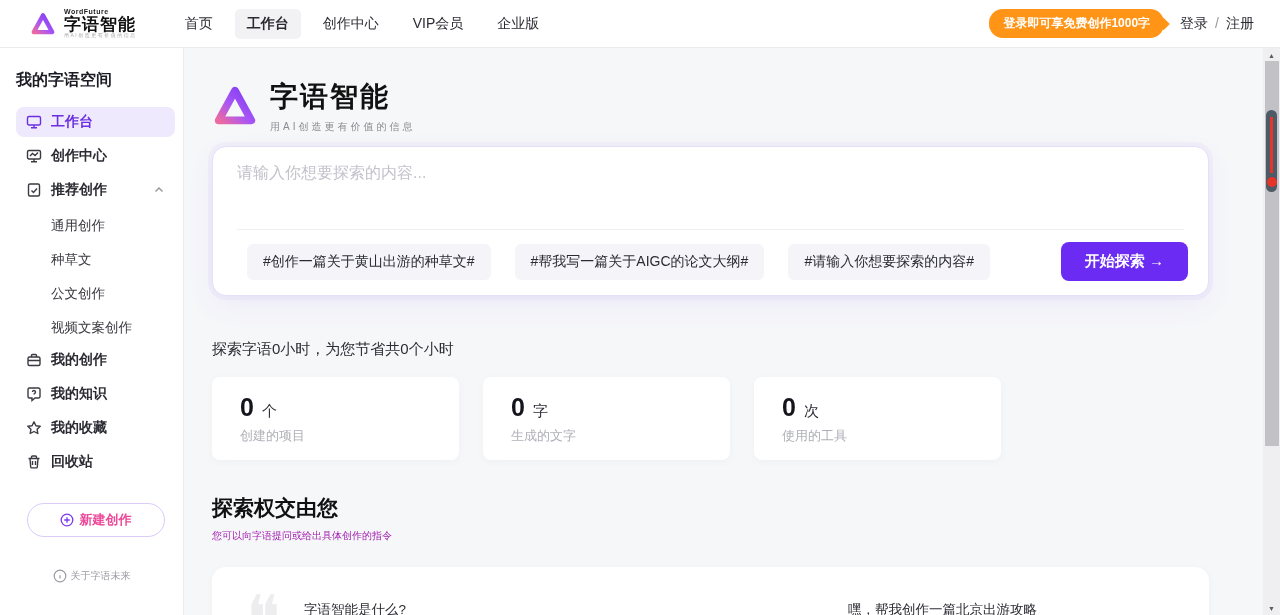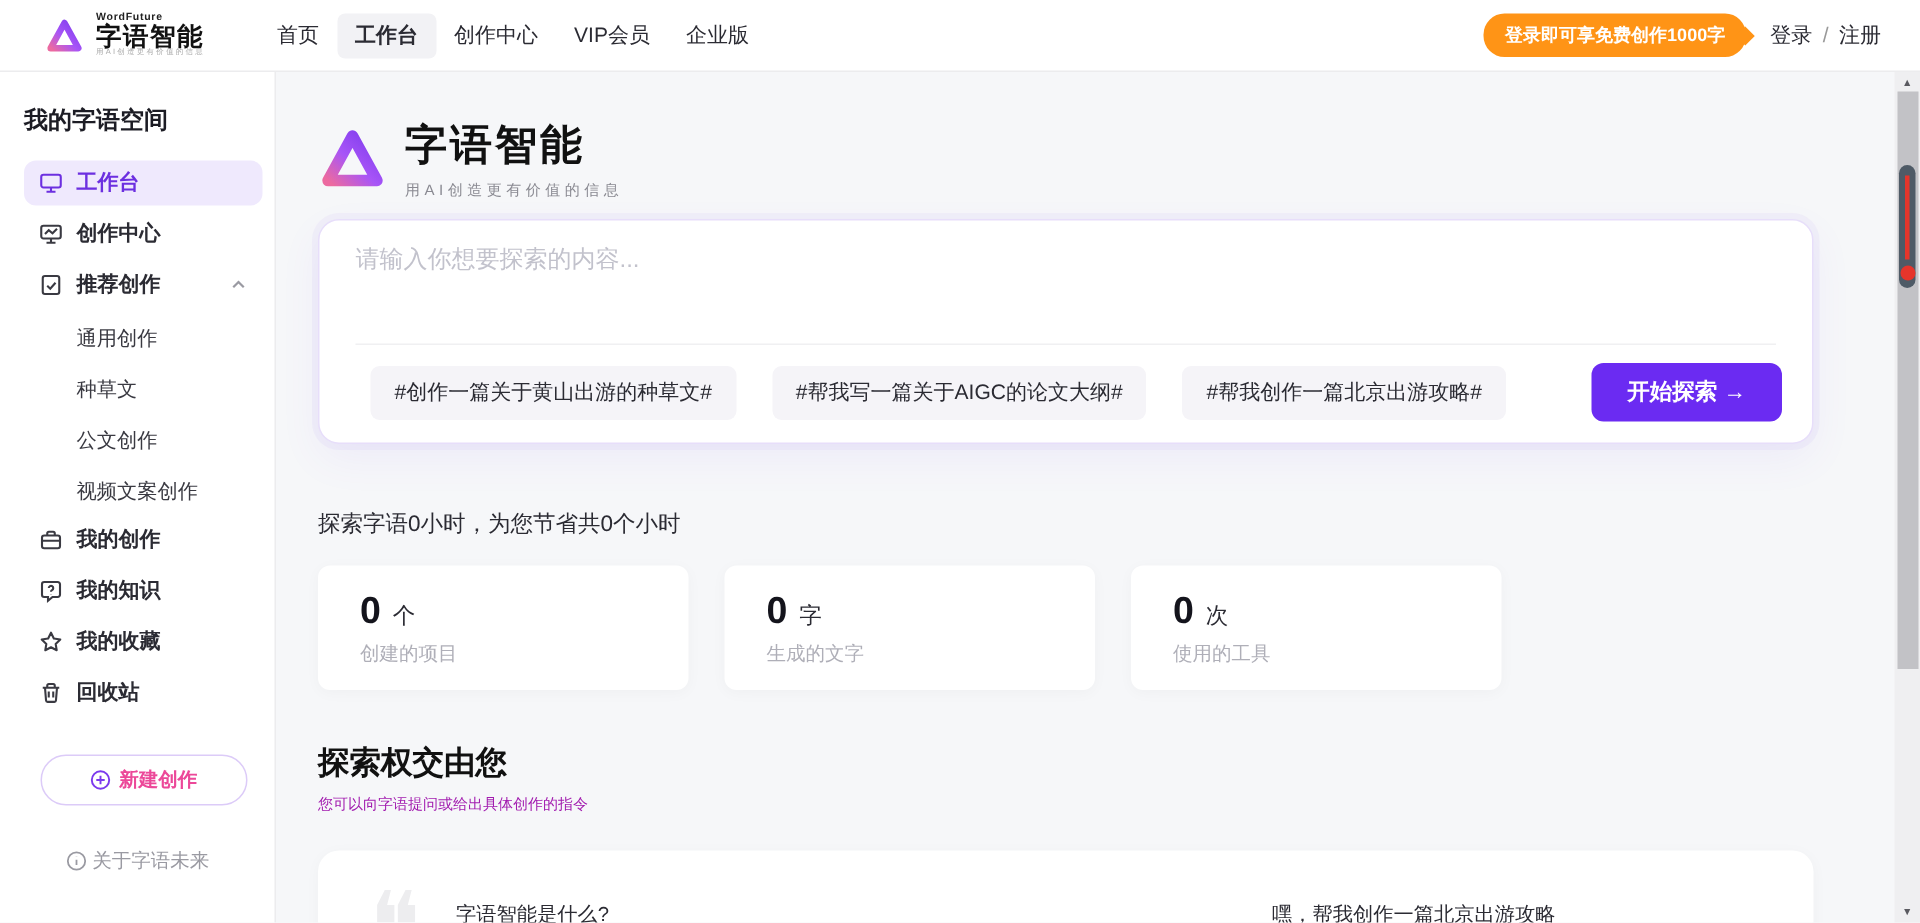--- a/index.html
+++ b/index.html
@@ -8,21 +8,21 @@
 
   
   .header { position:absolute; top:0; left:0; width:1280px; height:48px;
     background:#fff; border-bottom:1px solid #ECECEE; display:flex; align-items:center; z-index:5; }
   .logo-block { display:flex; align-items:center; margin-left:30px; }
   .logo-tri { width:26px; height:26px; margin-right:8px; }
   .logo-texts { display:flex; flex-direction:column; line-height:1.05; }
   .brand-small { font-size:7px; font-weight:700; color:#222; letter-spacing:.5px; }
   .brand-main { font-size:17px; font-weight:800; color:#111; letter-spacing:1px; }
   .brand-sub { font-size:5px; color:#aaa; letter-spacing:1.5px; }
-  .nav { display:flex; align-items:flex-end; margin-left:36px; }
+  .nav { display:flex; align-items:flex-end; margin-left:36px; gap:10px; }
   .nav-item { font-size:14px; color:#2b2b33; padding:6px 12px; border-radius:5px; cursor:pointer; }
   .nav-item.active { background:#F2F2F5; font-weight:700; }
   .header-right { margin-left:auto; display:flex; align-items:center; margin-right:26px;justify-content:space-between; }
   .promo { position:relative; background:#FF9416; color:#fff; font-size:12px; font-weight:700;
     padding:6px 14px; border-radius:14px; margin-right:16px; white-space:nowrap; }
   .promo::after { content:""; position:absolute; right:-4px; top:50%; width:9px; height:9px;
     background:#FF9416; transform:translateY(-50%) rotate(45deg); }
   .auth { font-size:14px; color:#2b2b33; display:flex; gap:7px; }
   .auth span { cursor:pointer; }
   .auth .sep { color:#999; cursor:default; }
@@ -35,21 +35,21 @@
     padding:0 10px; font-size:14px; font-weight:600; color:#2b2b33; cursor:pointer; }
   .side-item .icon { width:16px; height:16px; margin-right:9px; display:inline-flex; }
   .side-item.active { background:#EFE9FD; color:#6C2FE0; }
   .side-item .chev { margin-left:auto; color:#9a9aa2; display:inline-flex; }
   .side-sub { display:block; font-size:13.5px; color:#3a3a42; padding:8px 0 8px 35px;
     cursor:pointer; font-weight:400; }
   .new-btn { display:flex; align-items:center; justify-content:center; gap:6px;
     width:138px; height:34px; margin:26px auto 0 auto; border:1px solid #DCCBF8; border-radius:18px;
     color:#ec4899; font-size:13px; font-weight:700; background:#fff; cursor:pointer; }
   .about { position:absolute; bottom:32px; left:50%; transform:translateX(-50%);
-    font-size:13px; color:#9a9aa2; white-space:nowrap; display:flex; align-items:center; gap:4px; cursor:pointer; }
+    font-size:10px; color:#9a9aa2; white-space:nowrap; display:flex; align-items:center; gap:4px; cursor:pointer; }
 
   
   .main { position:absolute; top:48px; left:185px; width:1078px; height:567px;
     background:#F6F7F9; padding:0 0 0 27px; overflow:hidden; }
   .content { width:997px; }
 
   .hero { display:flex; align-items:center; margin-top:30px; }
   .hero-tri { width:46px; height:46px; margin-right:12px; }
   .hero-texts { display:flex; flex-direction:column; }
   .hero-brand { font-size:28px; font-weight:800; color:#111; letter-spacing:2px; }
@@ -257,21 +257,21 @@
         <span class="hero-tag">用AI创造更有价值的信息</span>
       </div>
     </div>
 
     <div class="search-card">
       <textarea class="search-input" placeholder="请输入你想要探索的内容..." style=""></textarea>
       <div class="divider"></div>
       <div class="chips-row">
         <span class="chip">#创作一篇关于黄山出游的种草文#</span>
         <span class="chip">#帮我写一篇关于AIGC的论文大纲#</span>
-        <span class="chip">#帮我创作一篇北京出游攻略#</span>
+        <span class="chip">#请输入你想要探索的内容#</span>
         <button class="start-btn">开始探索 →</button>
       </div>
     </div>
 
     <div class="stats-summary">探索字语0小时，为您节省共0个小时</div>
 
     <div class="stat-cards">
       <div class="stat-card">
         <div class="stat-value-row">
           <span class="stat-value">0</span>

